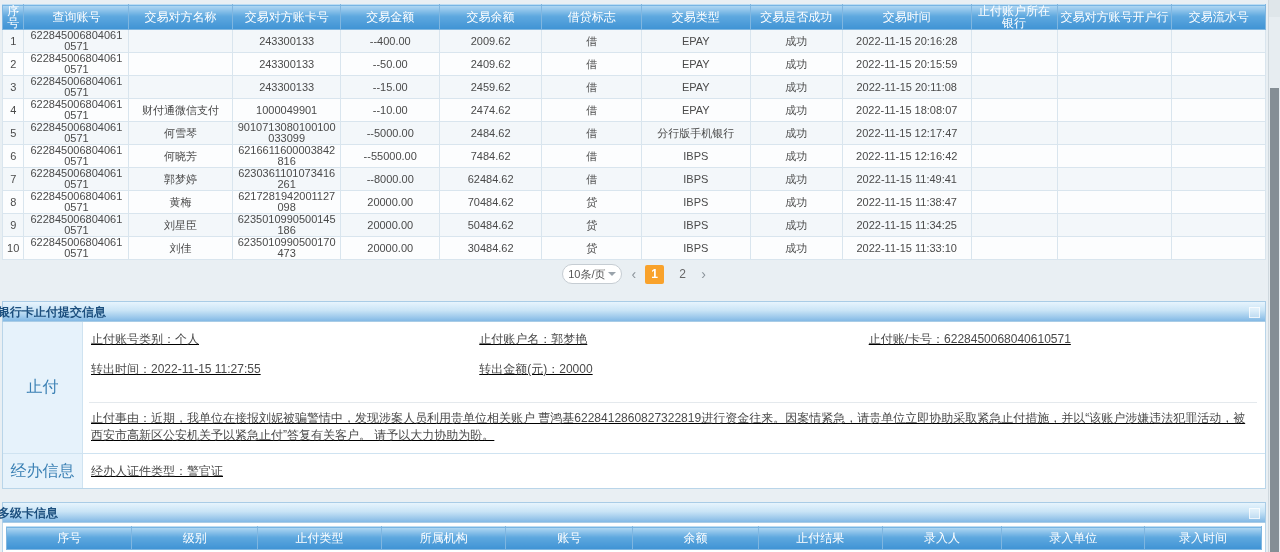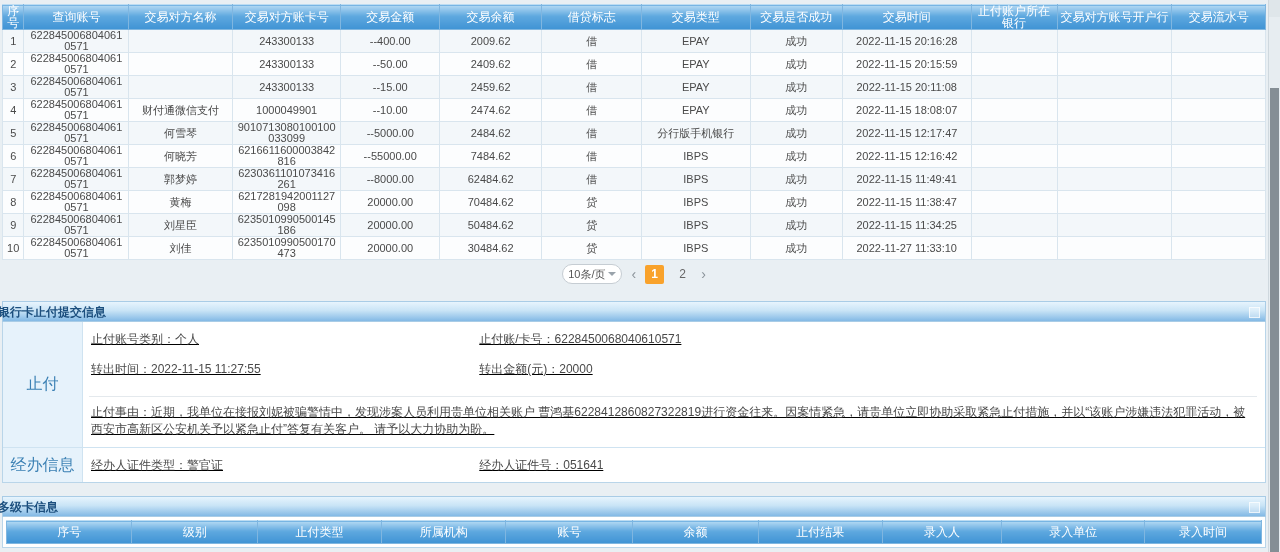--- a/index.html
+++ b/index.html
@@ -55,21 +55,21 @@
   .panel-bd { background:#fff; border:1px solid #b9d5e9; border-top:none; }
   .sec { display:flex; border-bottom:1px solid #cfe3f1; }
   .sec:last-child { border-bottom:none; }
   .sec-label {
     width:80px; flex:0 0 80px; background:#e6f2fb; color:#3b80b4; font-size:16px;
     display:flex; align-items:center; justify-content:center;
     border-right:1px solid #cfe3f1;
   }
   .sec-body { flex:1; padding:2px 8px 2px 6px;text-decoration:underline; }
   .frow { display:grid; grid-template-columns:33.3% 33.4% 33.3%; font-size:12px; color:#4a4a4a; padding:7px 0 6px 2px; }
-  .reason { border-top:1px solid #e4e9ed; margin-top:12px; font-size:12px; color:#4a4a4a; line-height:17px; padding:7px 6px 7px 2px; }
+  .reason { border-top:1px solid #e4e9ed; margin-top:18px; font-size:12px; color:#4a4a4a; line-height:17px; padding:7px 6px 7px 2px; }
   .panel-bd.tight { padding:3px; }
 
   
   .scrollbar { position:absolute; top:0; right:0; width:12px; height:552px;
     background:#e7edf1; border-left:1px solid #cfd8de; }
   .scroll-btn { height:17px; background:#dfe6ea; }
   .scroll-thumb { position:absolute; left:1px; right:1px; top:88px; bottom:0; background:#858e95; }
 </style>
 </head>
 <body>
@@ -248,21 +248,21 @@
         <tr>
           <td>10</td>
           <td>6228450068040610571</td>
           <td>刘佳</td>
           <td>6235010990500170473</td>
           <td>20000.00</td>
           <td>30484.62</td>
           <td>贷</td>
           <td>IBPS</td>
           <td>成功</td>
-          <td>2022-11-27 11:33:10</td>
+          <td>2022-11-15 11:33:10</td>
           <td></td>
           <td></td>
           <td></td>
         </tr>
       </tbody>
   </table>
 
   <div class="pager">
     <div class="page-size">
       <span>10条/页</span>
@@ -278,35 +278,35 @@
     <div class="panel-hd">
       <span class="ttl">银行卡止付提交信息</span>
       <span class="hd-ico"></span>
     </div>
     <div class="panel-bd">
       <div class="sec">
         <div class="sec-label">止付</div>
         <div class="sec-body">
           <div class="frow">
             <span>止付账号类别：个人</span>
+            <span>止付账户名：郭梦艳</span>
             <span>止付账/卡号：6228450068040610571</span>
           </div>
           <div class="frow">
             <span>转出时间：2022-11-15 11:27:55</span>
             <span>转出金额(元)：20000</span>
           </div>
           <div class="reason">止付事由：近期，我单位在接报刘妮被骗警情中，发现涉案人员利用贵单位相关账户 曹鸿基6228412860827322819进行资金往来。因案情紧急，请贵单位立即协助采取紧急止付措施，并以“该账户涉嫌违法犯罪活动，被西安市高新区公安机关予以紧急止付”答复有关客户。 请予以大力协助为盼。</div>
         </div>
       </div>
       <div class="sec">
         <div class="sec-label">经办信息</div>
         <div class="sec-body">
           <div class="frow">
             <span>经办人证件类型：警官证</span>
-            <span>经办人证件号：051641</span>
           </div>
         </div>
       </div>
     </div>
   </div>
 
   <div class="panel">
     <div class="panel-hd">
       <span class="ttl">多级卡信息</span>
       <span class="hd-ico"></span>

